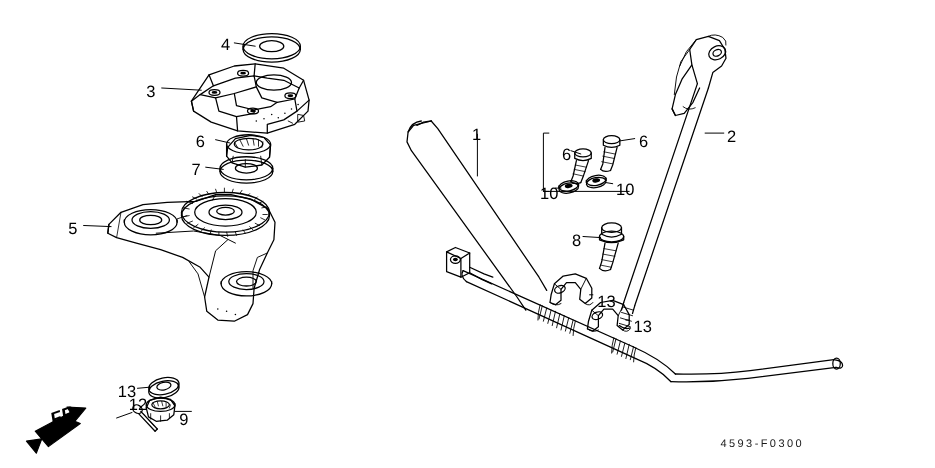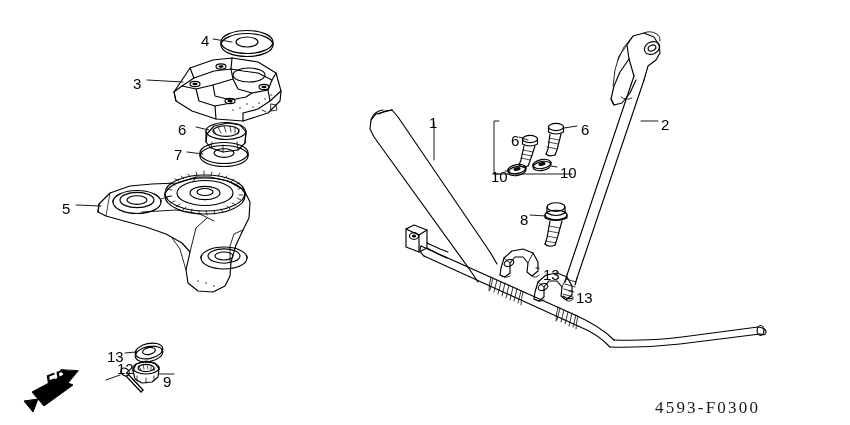--- a/index.html
+++ b/index.html
@@ -29,22 +29,22 @@
     position: absolute;
     font-family: "Liberation Sans", sans-serif;
     font-size: 15px;
     color: #000000;
     line-height: 1;
     white-space: nowrap;
     user-select: none;
   }
   .diagram-code {
     position: absolute;
-    font-family: Liberation Serif, serif;
-    font-size: 17px;
+    font-family: Liberation Sans, sans-serif;
+    font-size: 10px;
     letter-spacing: 2.2px;
     color: #1a1a1a;
     white-space: nowrap;
   }
   .fr-label {
     position: absolute;
     font-family: "Liberation Sans", sans-serif;
     font-weight: bold;
     font-style: italic;
     font-size: 17px;

